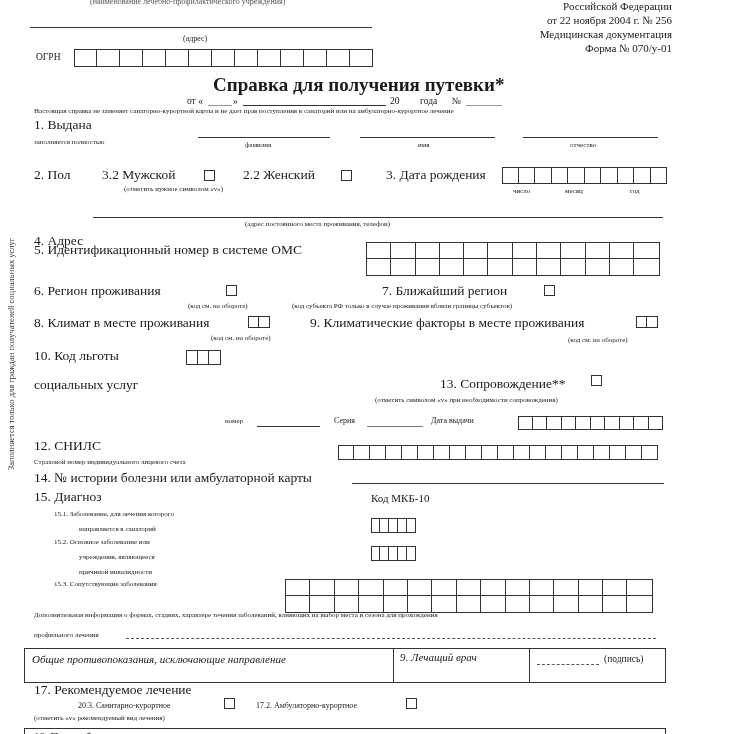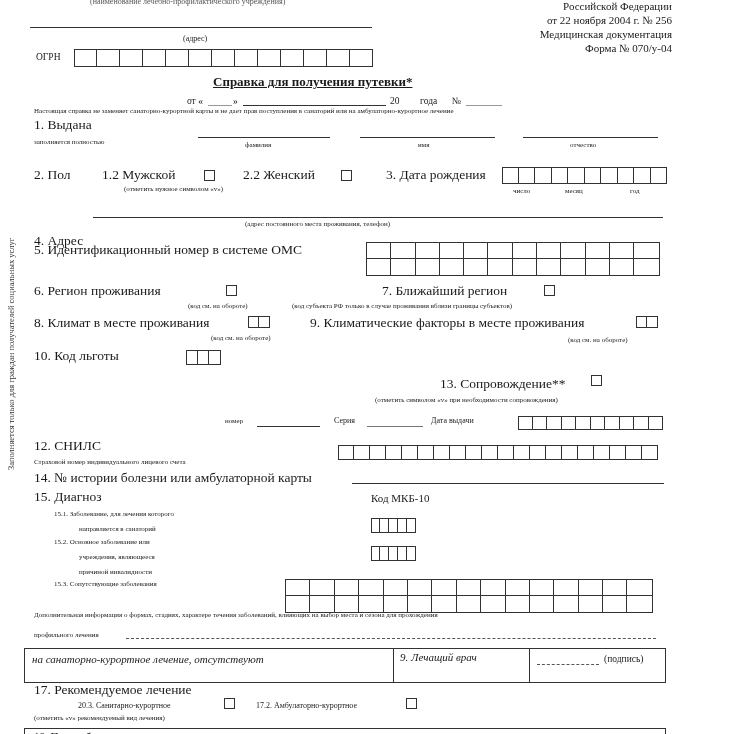--- a/index.html
+++ b/index.html
@@ -12,21 +12,21 @@
   .t10 { font-size:11px; }
   .t13 { font-size:13.5px; }
   .line { position:absolute; border-bottom:1px solid #333; height:0; }
   .dline { position:absolute; border-bottom:1px dashed #555; height:0; }
   .boxes { position:absolute; display:flex; }
   .boxes .c { border:1px solid #333; border-left:none; box-sizing:border-box; background:#fff; }
   .boxes .c:first-child { border-left:1px solid #333; }
   .grid2 { position:absolute; display:grid; border:1px solid #333; box-sizing:border-box; }
   .grid2 .g { border-right:1px solid #333; border-bottom:1px solid #333; box-sizing:border-box; }
   .chk { position:absolute; width:11px; height:11px; border:1px solid #333; box-sizing:border-box; background:#fff; }
-  .title { font-family:"Liberation Serif",serif; font-weight:bold; font-size:13px;text-decoration:underline; }
+  .title { font-family:"Liberation Serif",serif; font-weight:bold; font-size:19px; }
   .vert { position:absolute; transform:rotate(-90deg); transform-origin:left top; font-size:8.5px; color:#333; white-space:nowrap; }
   .frame { position:absolute; border:1px solid #333; box-sizing:border-box; }
   .italic { font-style:italic; }
 </style>
 </head>
 <body>
 
 <div class="abs t8" style="left:90px;top:-3px;color:#555;">(наименование лечебно-профилактического учреждения)</div>
 <div class="line" style="left:30px;top:27px;width:342px;"></div>
 <div class="abs t8" style="left:183px;top:34px;">(адрес)</div>
@@ -44,21 +44,21 @@
     <div class="c" style="width: 23px; height: 18px;"></div>
     <div class="c" style="width: 23px; height: 18px;"></div>
     <div class="c" style="width: 23px; height: 18px;"></div>
     <div class="c" style="width: 23px; height: 18px;"></div>
   </div>
 
 <div class="abs t10" style="right:78px;top:-1px;text-align:right;line-height:14px;">
   <div>Российской Федерации</div>
   <div>от 22 ноября 2004 г. № 256</div>
   <div>Медицинская документация</div>
-  <div>Форма № 070/у-04</div>
+  <div>Форма № 070/у-01</div>
 </div>
 
 <div class="abs title" style="left:213px;top:74px;">Справка для получения путевки*</div>
 <div class="abs t9" style="left:187px;top:96px;">от «</div>
 <div class="line" style="left:208px;top:105px;width:24px;border-color:#999;"></div>
 <div class="abs t9" style="left:233px;top:96px;">»</div>
 <div class="line" style="left:243px;top:105px;width:143px;"></div>
 <div class="abs t9" style="left:390px;top:96px;">20</div>
 <div class="abs t9" style="left:420px;top:96px;">года</div>
 <div class="abs t9" style="left:452px;top:96px;">№</div>
@@ -69,21 +69,21 @@
 <div class="abs t13" style="left:34px;top:117px;">1. Выдана</div>
 <div class="abs t7" style="left:34px;top:138px;">заполняется полностью</div>
 <div class="line" style="left:198px;top:137px;width:132px;"></div>
 <div class="line" style="left:360px;top:137px;width:135px;"></div>
 <div class="line" style="left:523px;top:137px;width:135px;"></div>
 <div class="abs t7" style="left:245px;top:141px;">фамилия</div>
 <div class="abs t7" style="left:418px;top:141px;">имя</div>
 <div class="abs t7" style="left:570px;top:141px;">отчество</div>
 
 <div class="abs t13" style="left:34px;top:167px;">2. Пол</div>
-<div class="abs t13" style="left:102px;top:167px;">1.2 Мужской</div>
+<div class="abs t13" style="left:102px;top:167px;">3.2 Мужской</div>
 <div class="chk" style="left:204px;top:170px;"></div>
 <div class="abs t13" style="left:243px;top:167px;">2.2 Женский</div>
 <div class="chk" style="left:341px;top:170px;"></div>
 <div class="abs t7" style="left:124px;top:185px;">(отметить нужное символом «v»)</div>
 <div class="abs t13" style="left:386px;top:167px;">3. Дата рождения</div>
 <div class="boxes" id="dob-boxes" style="left:502px;top:167px;">
     <div class="c" style="width: 16.5px; height: 17px;"></div>
     <div class="c" style="width: 16.5px; height: 17px;"></div>
     <div class="c" style="width: 16.5px; height: 17px;"></div>
     <div class="c" style="width: 16.5px; height: 17px;"></div>
@@ -153,20 +153,21 @@
 <div class="abs t13" style="left:34px;top:348px;">10. Код льготы</div>
 <div class="boxes" id="benefit-boxes" style="left:186px;top:350px;">
     <div class="c" style="width: 11.5px; height: 15px;"></div>
     <div class="c" style="width: 11.5px; height: 15px;"></div>
     <div class="c" style="width: 11.5px; height: 15px;"></div>
   </div>
 
 <div class="vert" style="left:6px;top:470px;line-height:10px;">Заполняется только для граждан получателей социальных услуг</div>
 
 <div class="abs t13" style="left:34px;top:376px;line-height:17px;">
+  <div>социальных услуг</div>
 </div>
 <div class="abs t13" style="left:440px;top:376px;">13. Сопровождение**</div>
 <div class="chk" style="left:591px;top:375px;"></div>
 <div class="abs t7" style="left:375px;top:396px;">(отметить символом «v» при необходимости сопровождения)</div>
 <div class="abs t7" style="left:225px;top:417px;">номер</div>
 <div class="line" style="left:257px;top:426px;width:63px;"></div>
 <div class="abs t8" style="left:334px;top:416px;">Серия</div>
 <div class="line" style="left:367px;top:426px;width:56px;border-color:#777;"></div>
 <div class="abs t8" style="left:431px;top:416px;">Дата выдачи</div>
 <div class="boxes" id="issue-date-boxes" style="left:518px;top:416px;">
@@ -270,21 +271,21 @@
   </div>
 
 <div class="abs t7" style="left:34px;top:611px;">Дополнительная информация о формах, стадиях, характере течения заболеваний, влияющих на выбор места и сезона для прохождения</div>
 <div class="abs t7" style="left:34px;top:631px;">профильного лечения</div>
 <div class="dline" style="left:126px;top:638px;width:530px;"></div>
 
 <div class="frame" style="left:24px;top:648px;width:642px;height:35px;"></div>
 <div class="frame" style="left:393px;top:648px;width:1px;height:35px;border-width:0 0 0 1px;"></div>
 <div class="frame" style="left:529px;top:648px;width:1px;height:35px;border-width:0 0 0 1px;"></div>
 <div class="abs t10 italic" style="left:32px;top:651px;line-height:16px;">
-  <div>на санаторно-курортное лечение, отсутствуют</div>
+  <div>Общие противопоказания, исключающие направление</div>
 </div>
 <div class="abs t10 italic" style="left:400px;top:651px;">9. Лечащий врач</div>
 <div class="dline" style="left:537px;top:664px;width:62px;"></div>
 <div class="abs t9" style="left:604px;top:654px;">(подпись)</div>
 
 <div class="abs t13" style="left:34px;top:682px;">17. Рекомендуемое лечение</div>
 <div class="abs t8" style="left:78px;top:701px;">20.3. Санитарно-курортное</div>
 <div class="chk" style="left:224px;top:698px;"></div>
 <div class="abs t8" style="left:256px;top:701px;">17.2. Амбулаторно-курортное</div>
 <div class="chk" style="left:406px;top:698px;"></div>

